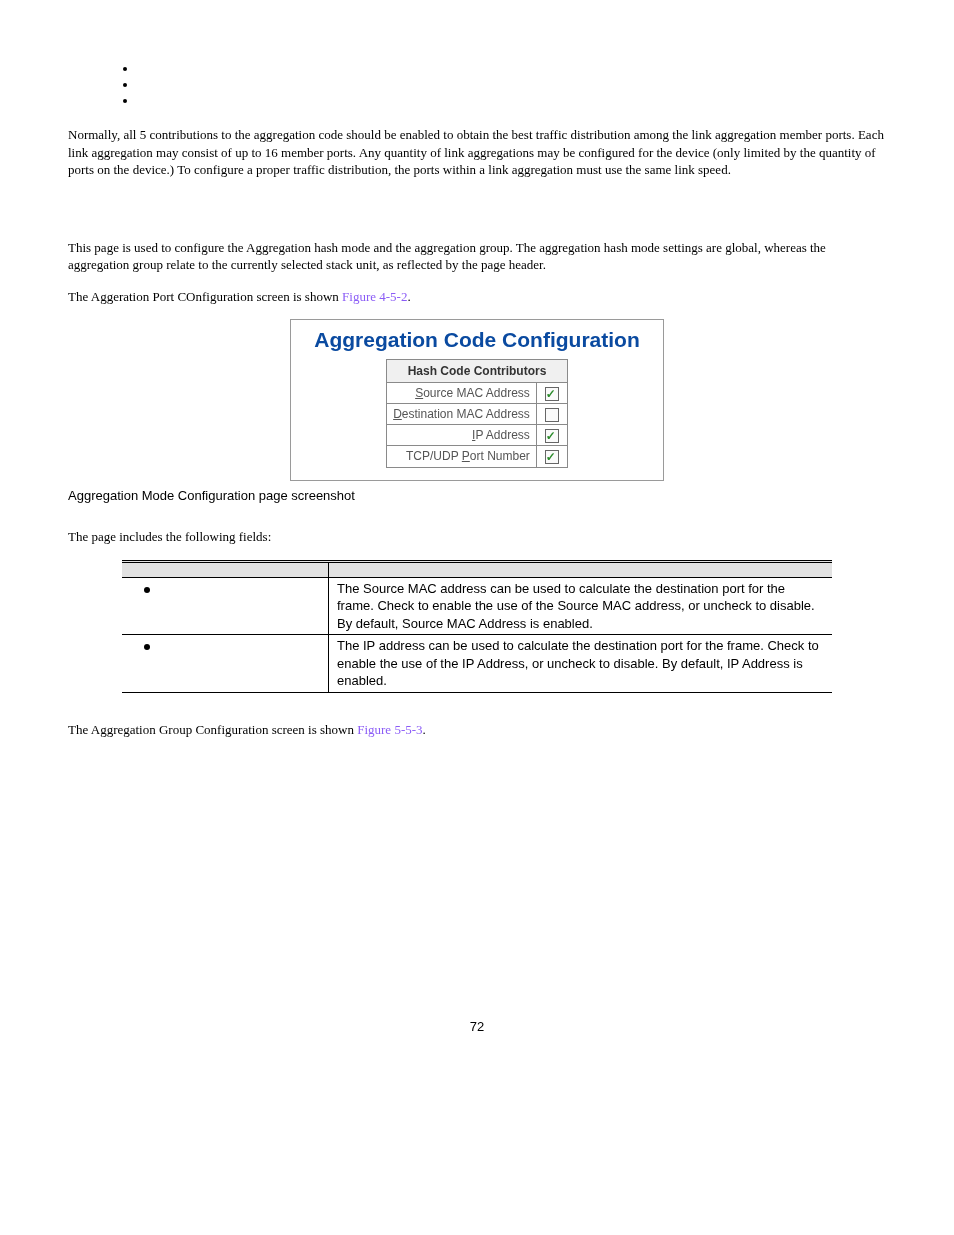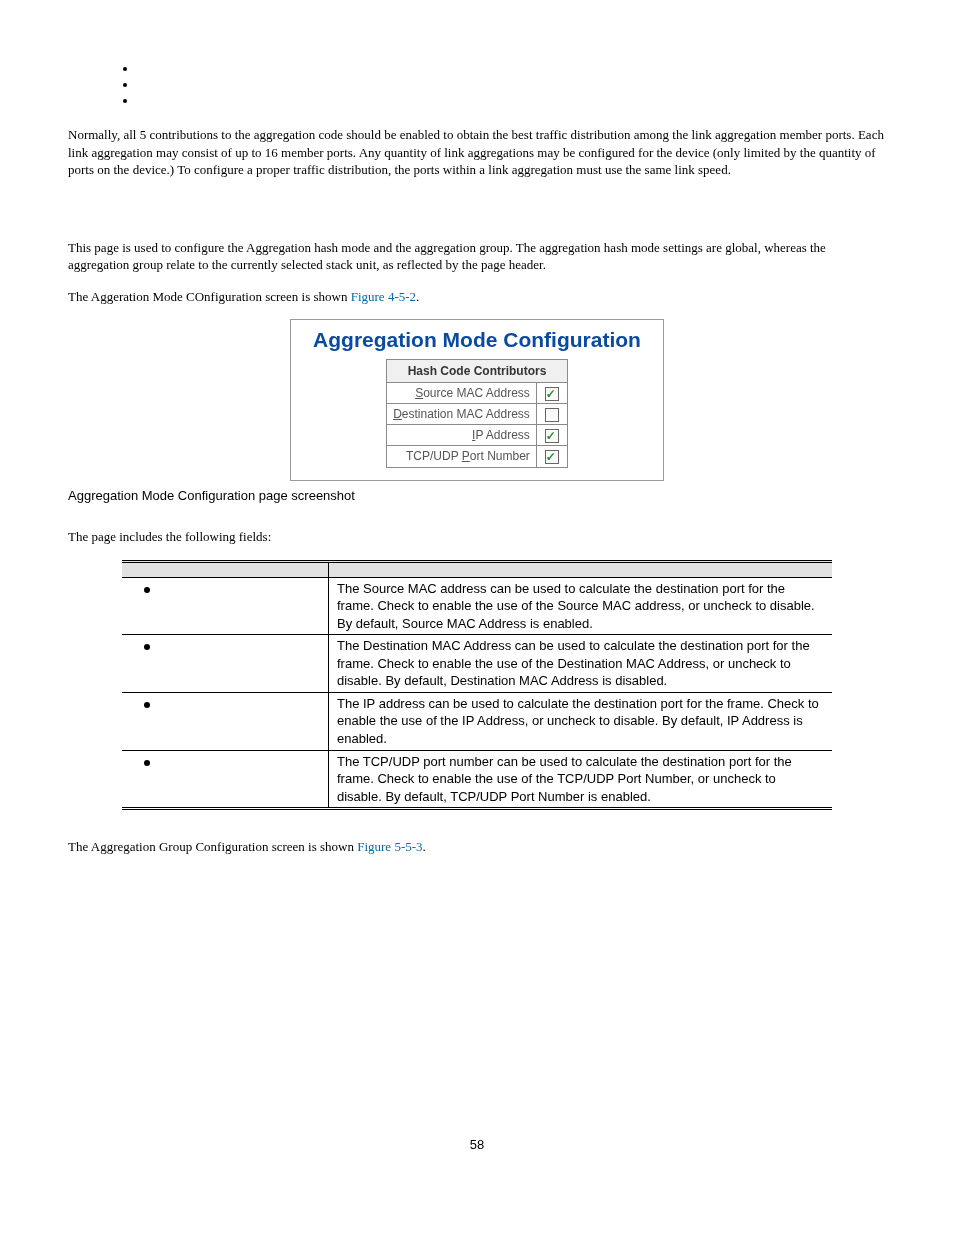--- a/index.html
+++ b/index.html
@@ -21,21 +21,21 @@
   }
   p {
     margin: 0 0 14px 0;
     text-align: left;
     font-family: Liberation Serif, serif;
   }
   .gap {
     height: 46px;
   }
   .link {
-    color: #0369a1;
+    color: #8b5cf6;
   }
   .fig-wrap {
     margin: 10px auto 6px auto;
     width: 372px;
     border: 1px solid #9a9a9a;
     background: #fff;
   }
   .fig-title {
     font-family: Verdana, Arial, sans-serif;
     font-weight: bold;
@@ -146,25 +146,25 @@
   <li></li>
 </ul>
 
 <p>Normally, all 5 contributions to the aggregation code should be enabled to obtain the best traffic distribution among the link aggregation member ports. Each link aggregation may consist of up to 16 member ports. Any quantity of link aggregations may be configured for the device (only limited by the quantity of ports on the device.) To configure a proper traffic distribution, the ports within a link aggregation must use the same link speed.</p>
 
 <div class="gap"></div>
 
 <p>This page is used to configure the Aggregation hash mode and the aggregation group. The aggregation hash mode settings are global, whereas the aggregation group relate to the currently selected stack unit, as reflected by the page header.</p>
 
 <p>
-  <span>The Aggeration Mode COnfiguration screen is shown </span><span class="link">Figure 4-5-2</span>.
+  <span>The Aggeration Port COnfiguration screen is shown </span><span class="link">Figure 4-5-2</span>.
 </p>
 
 <div class="fig-wrap">
-  <div class="fig-title">Aggregation Mode Configuration</div>
+  <div class="fig-title">Aggregation Code Configuration</div>
   <table class="inner-table">
     <tbody>
         <tr>
           <th colspan="2">Hash Code Contributors</th>
         </tr>
     <tr>
       <td><span></span><span class="u">S</span><span>ource MAC Address</span></td>
       <td class="cb"><span class="checkbox checked"></span></td>
     </tr>
     <tr>
@@ -192,30 +192,22 @@
       <tr class="toprule">
         <td class="col1"></td>
         <td></td>
       </tr>
   <tr>
     <td class="col1"><span class="rowbullet"></span></td>
     <td>The Source MAC address can be used to calculate the destination port for the frame. Check to enable the use of the Source MAC address, or uncheck to disable. By default, Source MAC Address is enabled.</td>
   </tr>
   <tr>
     <td class="col1"><span class="rowbullet"></span></td>
-    <td>The Destination MAC Address can be used to calculate the destination port for the frame. Check to enable the use of the Destination MAC Address, or uncheck to disable. By default, Destination MAC Address is disabled.</td>
-  </tr>
-  <tr>
-    <td class="col1"><span class="rowbullet"></span></td>
     <td>The IP address can be used to calculate the destination port for the frame. Check to enable the use of the IP Address, or uncheck to disable. By default, IP Address is enabled.</td>
-  </tr>
-  <tr class="lastrow">
-    <td class="col1"><span class="rowbullet"></span></td>
-    <td>The TCP/UDP port number can be used to calculate the destination port for the frame. Check to enable the use of the TCP/UDP Port Number, or uncheck to disable. By default, TCP/UDP Port Number is enabled.</td>
   </tr>
 </tbody>
   </table>
 
 <p style="margin-top:28px">
   <span>The Aggregation Group Configuration screen is shown </span><span class="link">Figure 5-5-3</span>.
 </p>
 
-<div class="pgnum">58</div>
+<div class="pgnum">72</div>
 
 </body></html>

